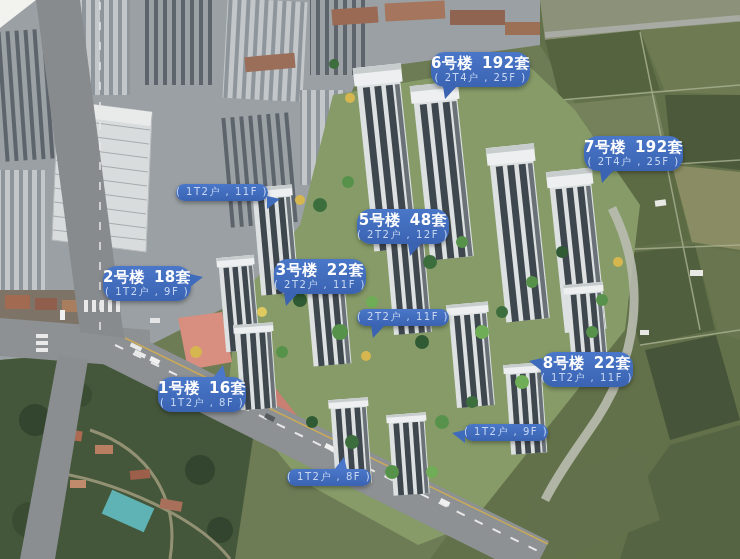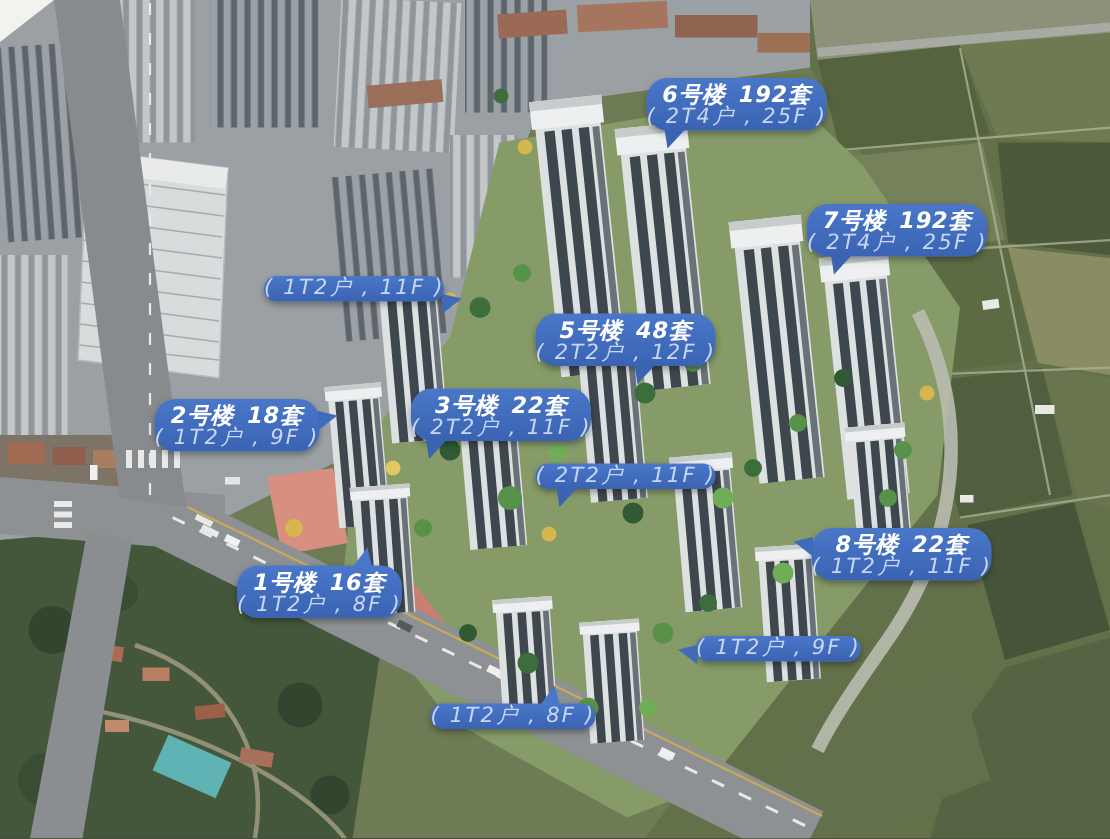--- a/index.html
+++ b/index.html
@@ -8,25 +8,24 @@
     font-family:"DejaVu Sans","Liberation Sans",sans-serif;
     background:#6e7c55;
   }
   #stage svg{position:absolute;left:0;top:0;}
   .blabel{
     position:absolute;z-index:10;
     background:linear-gradient(#4a77c9,#3a63b2);
     color:#fff;border-radius:14px;
     padding:2px 0 3px;text-align:center;white-space:nowrap;
     box-shadow:0 2px 4px rgba(0,0,0,.35);
-    font-style:italic;
   }
   .blabel .l1{font-size:15px;font-weight:bold;letter-spacing:.5px;line-height:18px;}
   .blabel .l1 .units{margin-left:9px;}
-  .blabel .l2{font-size:14px;letter-spacing:1.5px;color:#c7d7f3;line-height:12px;}
+  .blabel .l2{font-size:10px;letter-spacing:1.5px;color:#c7d7f3;line-height:12px;}
   .tail{position:absolute;width:0;height:0;border-style:solid;border-color:transparent;}
   .t-down{bottom:-12px;border-width:13px 12px 0 2px;border-top-color:#3a63b2;}
   .t-up{top:-12px;border-width:0 3px 13px 10px;border-bottom-color:#4a77c9;}
   .t-right{right:-12px;border-width:3px 0 10px 13px;border-left-color:#3f6bbd;}
   .t-left{left:-12px;border-width:3px 13px 10px 0;border-right-color:#3f6bbd;}
 </style>
 </head>
 <body>
 
 <div id="stage">
@@ -240,21 +239,21 @@
     <div class="l2">( 2T2户 , 12F )</div>
     <span class="tail t-down" style="left:55%"></span>
   </div>
 
   <div class="blabel" style="left:431px;top:52px">
     <div class="l1"><span>6号楼</span><span class="units">192套</span></div>
     <div class="l2">( 2T4户 , 25F )</div>
     <span class="tail t-down" style="left:12px"></span>
   </div>
 
-  <div class="blabel" style="left:538px;top:136px">
+  <div class="blabel" style="left:584px;top:136px">
     <div class="l1"><span>7号楼</span><span class="units">192套</span></div>
     <div class="l2">( 2T4户 , 25F )</div>
     <span class="tail t-down" style="left:16px"></span>
   </div>
 
   <div class="blabel" style="left:541px;top:352px">
     <div class="l1"><span>8号楼</span><span class="units">22套</span></div>
     <div class="l2">( 1T2户 , 11F )</div>
     <span class="tail t-left" style="top:6px"></span>
   </div>

